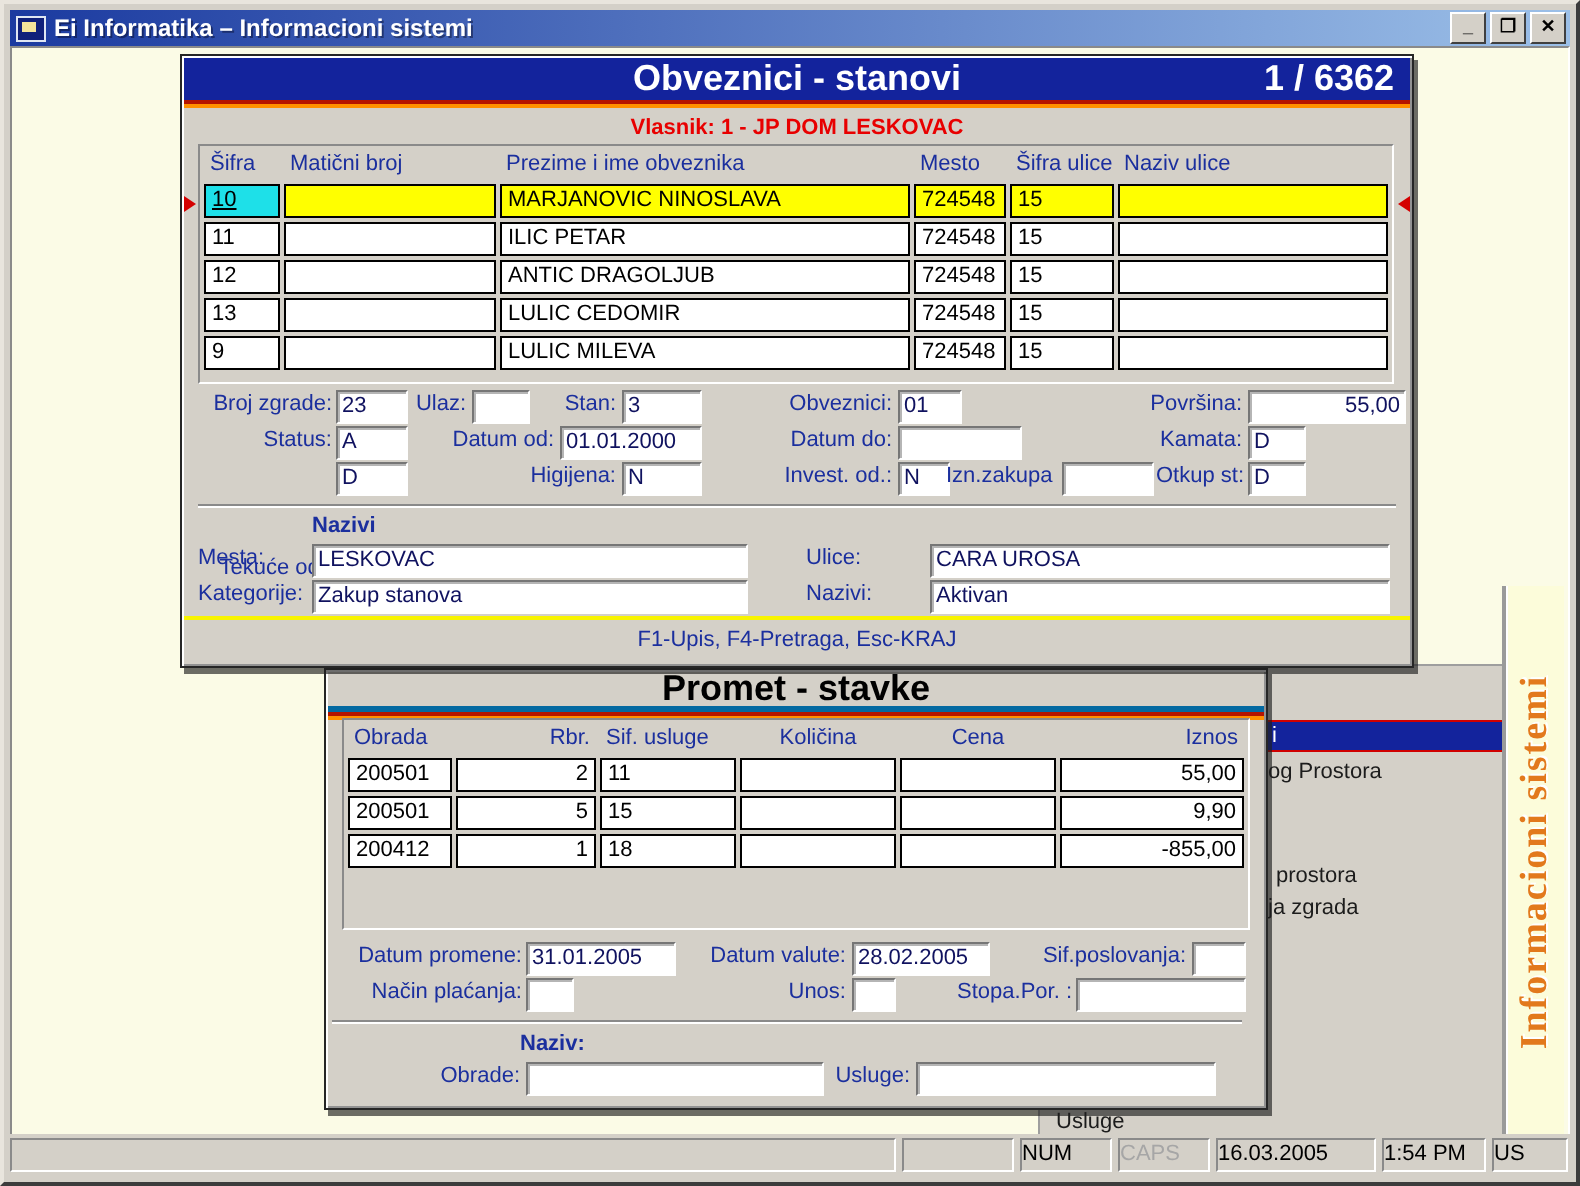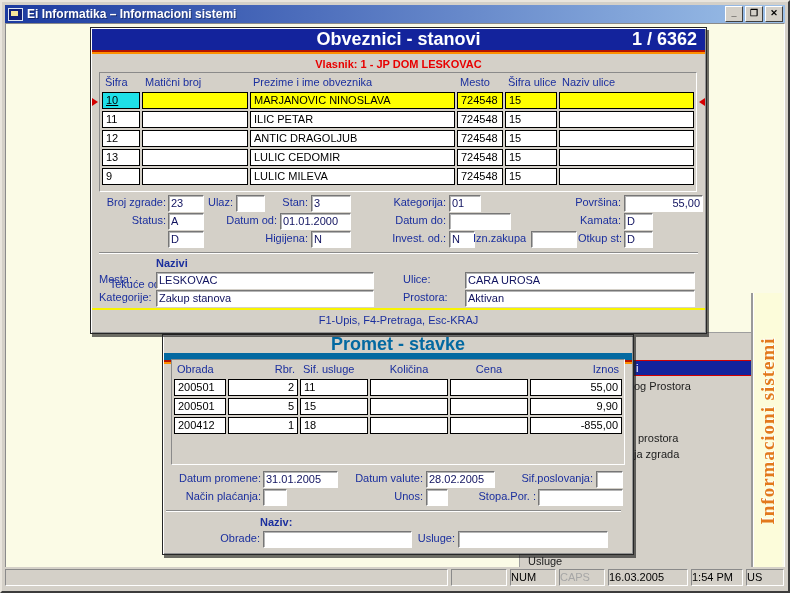--- a/index.html
+++ b/index.html
@@ -35,21 +35,21 @@
   }
   
   .bgpanel{position:absolute;left:517px;top:330px;width:240px;height:241px;background:#d4d0c8;border:1px solid #9e9e9e;border-right:none;}
   .bg-sel{position:absolute;left:112px;top:27px;width:121px;height:14px;background:#13239c;border:1px solid #d00000;color:#fff;line-height:14px;padding-left:3px;}
   .bg-item{position:absolute;color:#1c1c1c;white-space:nowrap;}
   
   .dialog{position:absolute;background:#d4d0c8;border:1px solid #262626;
     box-shadow:inset 1px 1px 0 #fff,inset -1px -1px 0 #929292, 2px 3px 0 rgba(30,30,30,.65);}
   .d-title{height:21px;line-height:21px;text-align:center;font-weight:bold;font-size:18px;position:relative;}
   .d1 .d-title{background:#13239c;color:#fff;margin:1px 1px 0 1px;}
-  .d2 .d-title{height:17px;line-height:17px;background:#d4d0c8;color:#0369a1;border-bottom:7px solid #0369a1;margin:1px 1px 0 1px;}
+  .d2 .d-title{height:17px;line-height:17px;background:#d4d0c8;color:#000000;border-bottom:3px solid #0369a1;margin:1px 1px 0 1px;}
   .d-counter{position:absolute;right:8px;top:0;font-weight:bold;}
   .stripe{height:4px;margin:0 1px;background:linear-gradient(#b41400 0 50%,#ff9000 50% 100%);}
   .owner{position:absolute;left:0;right:0;top:30px;text-align:center;color:#e80000;font-weight:bold;}
   
   .grid-frame{position:absolute;border:1px solid;border-color:#8a8a8a #fff #fff #8a8a8a;padding:2px;background:#d4d0c8;overflow:hidden;}
   .grid-row{display:grid;gap:2px;margin-top:2px;}
   .grid-row.hdr-row{margin-top:0;}
   .d1cols{grid-template-columns:38px 106px 205px 46px 52px 1fr;}
   .d2cols{grid-template-columns:52px 70px 68px 78px 78px 1fr;}
   .cell{background:#fff;border:1px solid #000;height:15px;line-height:15px;padding:0 3px;overflow:hidden;white-space:nowrap;}
@@ -220,21 +220,21 @@
       </div>
     <span class="arr left" style="top:70px;"></span>
     <span class="arr right" style="top:70px;"></span>
 
     <span class="f lbl" style="left:2px;top:167px;width:73px;">Broj zgrade:</span>
     <span class="f inp" style="left:77px;top:167px;width:30px;">23</span>
     <span class="f lbl" style="left:112px;top:167px;width:30px;">Ulaz:</span>
     <span class="f inp" style="left:145px;top:167px;width:23px;"></span>
     <span class="f lbl" style="left:186px;top:167px;width:31px;">Stan:</span>
     <span class="f inp" style="left:220px;top:167px;width:34px;">3</span>
-    <span class="f lbl" style="left:293px;top:167px;width:62px;">Kategorija:</span>
+    <span class="f lbl" style="left:293px;top:167px;width:62px;">Obveznici:</span>
     <span class="f inp" style="left:358px;top:167px;width:26px;">01</span>
     <span class="f lbl" style="left:477px;top:167px;width:53px;">Površina:</span>
     <span class="f inp a-r" style="left:533px;top:167px;width:73px;">55,00</span>
 
     <span class="f lbl" style="left:2px;top:185px;width:73px;">Status:</span>
     <span class="f inp" style="left:77px;top:185px;width:30px;">A</span>
     <span class="f lbl" style="left:115px;top:185px;width:71px;">Datum od:</span>
     <span class="f inp" style="left:189px;top:185px;width:65px;">01.01.2000</span>
     <span class="f lbl" style="left:293px;top:185px;width:62px;">Datum do:</span>
     <span class="f inp" style="left:358px;top:185px;width:56px;"></span>
@@ -255,21 +255,21 @@
     <div class="groove" style="left:8px;right:8px;top:224px;"></div>
     <span class="f sect" style="left:65px;top:228px;">Nazivi</span>
 
     <span class="f lbl la" style="left:8px;top:244px;width:54px;">Mesta:</span>
     <span class="f inp" style="left:65px;top:244px;width:212px;">LESKOVAC</span>
     <span class="f lbl la" style="left:312px;top:244px;width:46px;">Ulice:</span>
     <span class="f inp" style="left:374px;top:244px;width:224px;">CARA UROSA</span>
 
     <span class="f lbl la" style="left:8px;top:262px;width:56px;">Kategorije:</span>
     <span class="f inp" style="left:65px;top:262px;width:212px;">Zakup stanova</span>
-    <span class="f lbl la" style="left:312px;top:262px;width:50px;">Prostora:</span>
+    <span class="f lbl la" style="left:312px;top:262px;width:50px;">Nazivi:</span>
     <span class="f inp" style="left:374px;top:262px;width:224px;">Aktivan</span>
 
     <div class="d1-footer">F1-Upis, F4-Pretraga, Esc-KRAJ</div>
   </div>
 
   <div class="statusbar">
     <span class="sbp sp1"></span>
     <span class="sbp" style="width:54px;"></span>
     <span class="sbp" style="width:44px;">NUM</span>
     <span class="sbp dim" style="width:44px;">CAPS</span>

